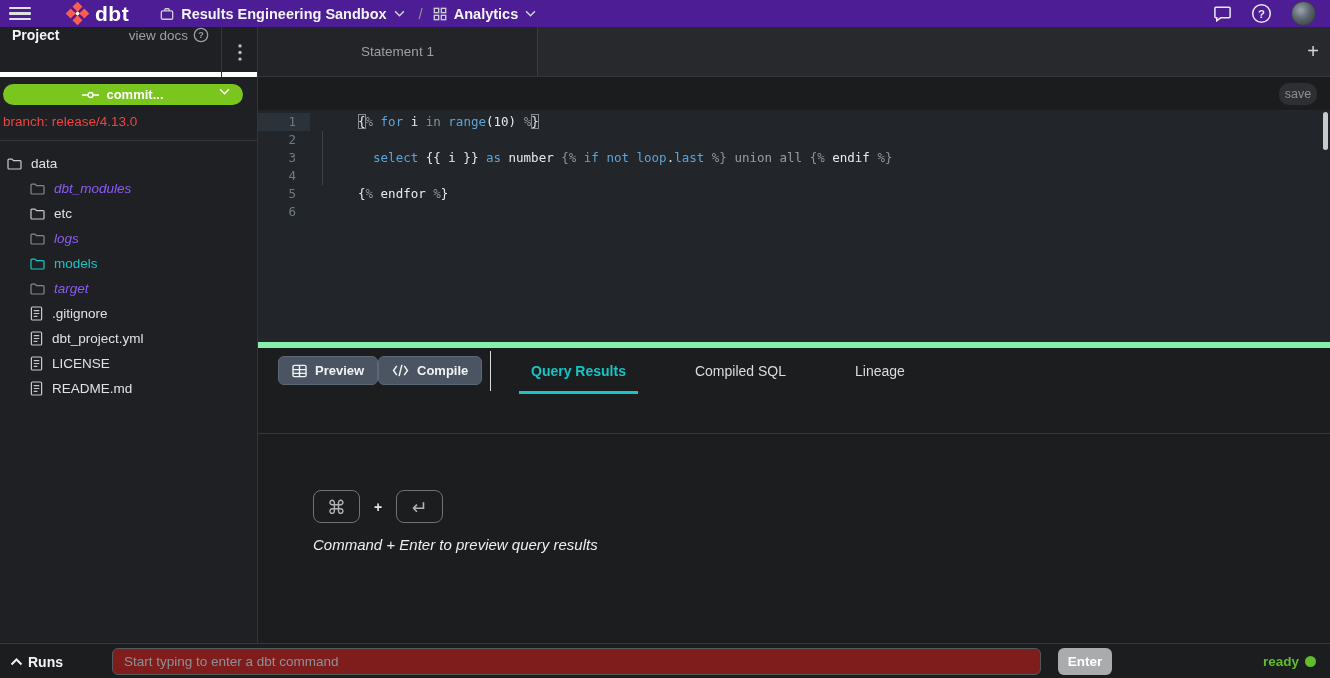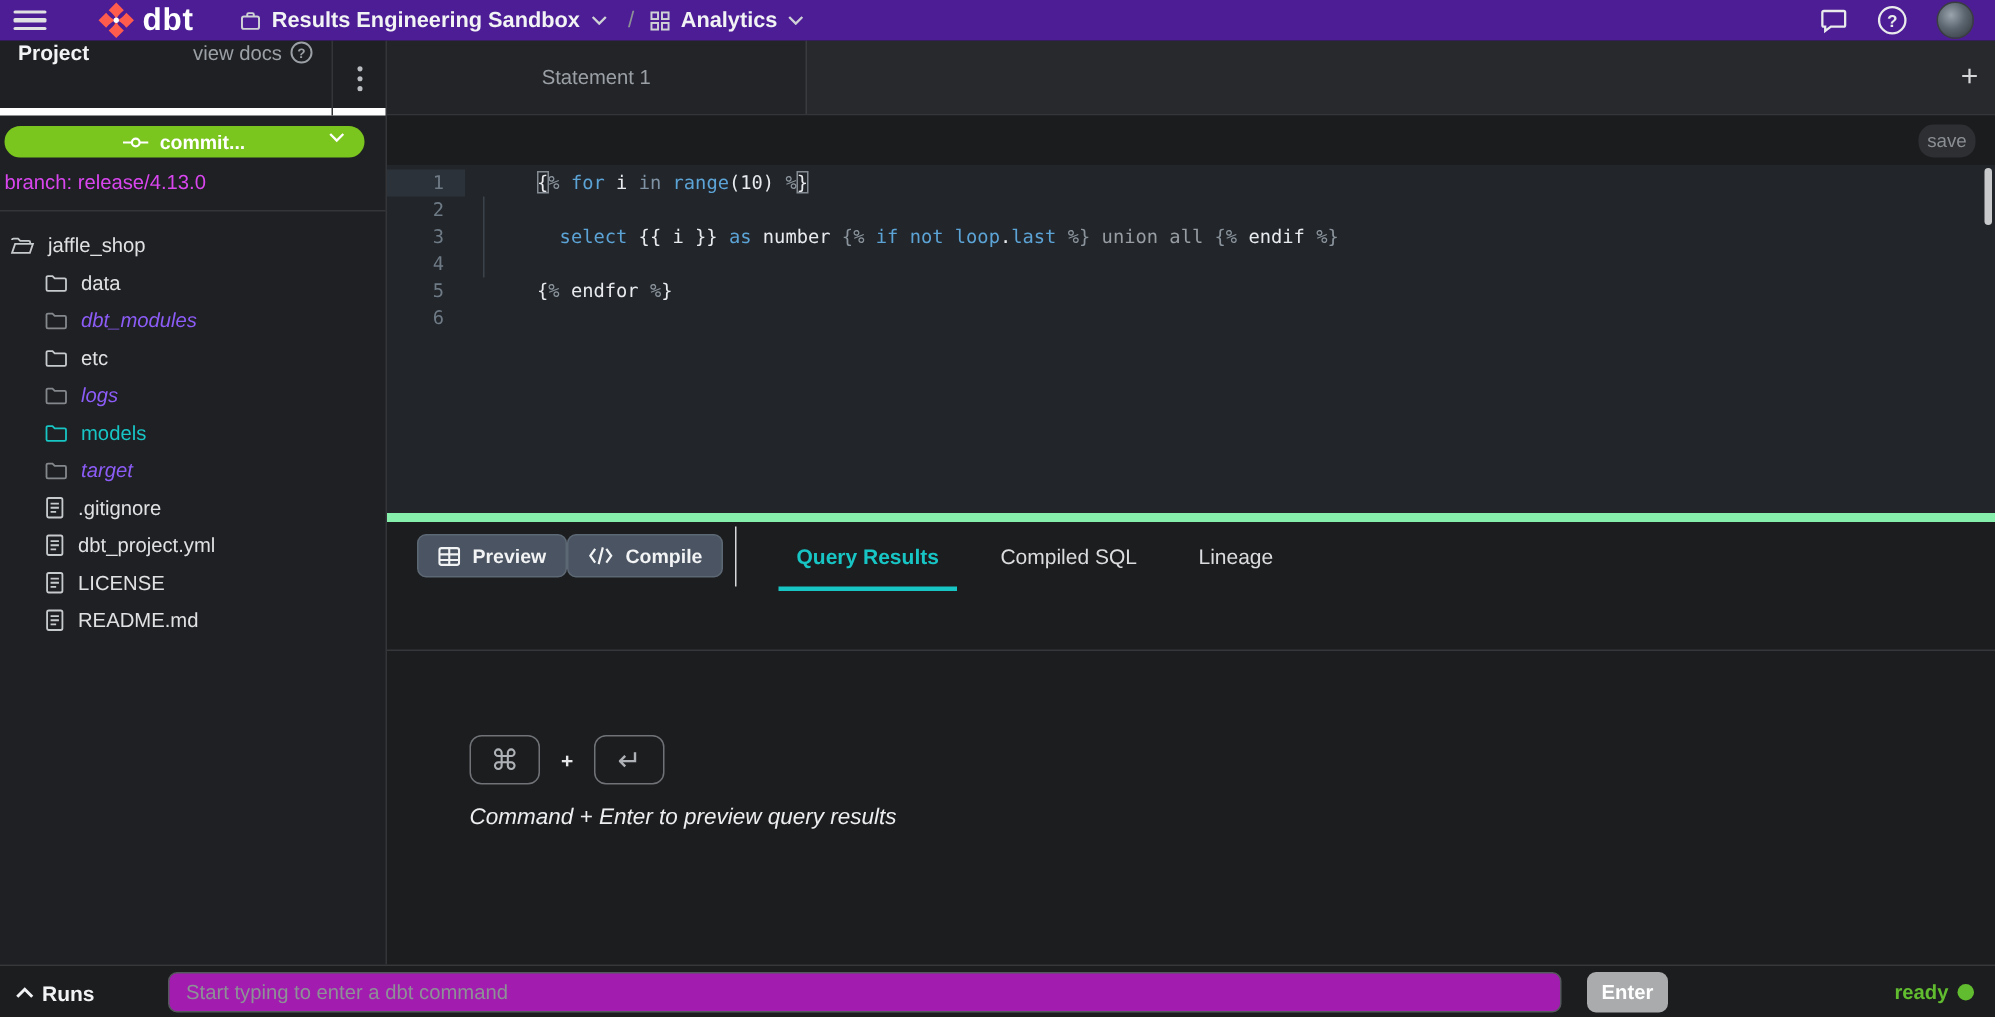--- a/index.html
+++ b/index.html
@@ -31,21 +31,21 @@
   .viewdocs { margin-left:auto; display:flex; align-items:center; gap:5px;
     color:#9aa0a6; font-size:13.5px; cursor:pointer; margin-right:12px;}
   .sb-kebab { width:36px; height:50px; border-left:1px solid #333538;
     display:flex; align-items:center; justify-content:center; color:#b9bdc1;
     font-size:15px; letter-spacing:0; cursor:pointer;}
   .commit-btn { position:absolute; left:3px; top:57px; width:240px; height:21px;
     background:#7bc61e; border:none; border-radius:11px; color:#fff; font-weight:bold;
     font-size:13px; display:flex; align-items:center; justify-content:center; gap:7px; cursor:pointer;
     font-family:"Liberation Sans", sans-serif;}
   .commit-chev { position:absolute; right:13px; top:4px;}
-  .branch-line { position:absolute; left:3px; top:87px; font-size:13.5px; color:#d946ef;}
+  .branch-line { position:absolute; left:3px; top:87px; font-size:13.5px; color:#ef4444;}
   .sb-divider { position:absolute; left:0; top:113px; width:100%; border-top:1px solid #333538;}
   .file-tree { position:absolute; left:0; top:124px; width:100%; }
   .tree-item { height:25px; display:flex; align-items:center; gap:9px; padding-left:30px;
     font-size:13.5px; color:#dfe1e3; cursor:pointer;}
   .tree-item:first-child { padding-left:7px; }
   .tree-icon { display:flex; color:#c7cacd; }
   .tree-item.muted { color:#8b5cf6; font-style:italic; }
   .tree-item.muted .tree-icon { color:#84888d; }
   .tree-item.active { color:#18c5c5; }
   .tree-item.active .tree-icon { color:#18c5c5; }
@@ -81,38 +81,38 @@
   
   .results { position:absolute; left:258px; top:342px; right:0; height:301px;
     background:#1c1d1f; border-top:6px solid #86efac;}
   .res-controls { position:absolute; left:0; top:0; right:0; height:46px; display:flex; align-items:center;}
   .pill-btn { height:29px; background:#4a5462; border:1px solid #5d6875; border-radius:6px;
     color:#f2f3f4; font-size:13px; font-weight:bold; display:flex; align-items:center; gap:8px;
     padding:0 13px; cursor:pointer; font-family:"Liberation Sans", sans-serif;}
   .btn-preview { position:absolute; left:20px; top:8px; }
   .btn-compile { position:absolute; left:120px; top:8px; }
   .res-divider { position:absolute; left:232px; top:3px; width:1px; height:40px; background:#d8d9da;}
-  .res-tabs { position:absolute; left:261px; top:0; height:46px; display:flex;}
+  .res-tabs { position:absolute; left:261px; top:0; height:46px; display:flex;gap:28px;}
   .rtab { height:46px; display:flex; align-items:center; padding:0 12px; margin-right:17px;
     font-size:14px; color:#dadcde; cursor:pointer;}
   .rtab.active { color:#18c5c5; font-weight:bold; border-bottom:3px solid #18c5c5; padding-top:3px;}
   .res-subrow { position:absolute; left:0; top:46px; right:0; height:40px; border-bottom:1px solid #35373a;}
   .hint-keys { position:absolute; left:55px; top:142px; display:flex; align-items:center; gap:14px;}
   .keycap { width:47px; height:33px; border:1.5px solid #6f7276; border-radius:8px;
     display:flex; align-items:center; justify-content:center; color:#aeb2b6; font-size:19px;
     font-family:"DejaVu Sans", sans-serif;}
   .key-plus { color:#e6e7e9; font-size:14px; font-weight:bold;}
   .hint-text { position:absolute; left:55px; top:188px; font-style:italic; font-size:15px; color:#eceef0;}
 
   
   .bottombar { position:absolute; left:0; top:643px; width:1330px; height:35px;
     background:#1c1d1f; border-top:1px solid #36383b;}
   .runs { position:absolute; left:10px; top:0; height:35px; display:flex; align-items:center;
     gap:5px; color:#f2f3f4; font-size:14px; font-weight:bold; cursor:pointer;}
-  .cmd-input { position:absolute; left:112px; top:4px; width:929px; height:27px; background:#a21caf;
+  .cmd-input { position:absolute; left:112px; top:4px; width:929px; height:27px; background:#7f1d1d;
     border:1px solid #55585c; border-radius:6px; color:#e6e8ea; font-size:13.5px; padding:0 11px;
     font-family:"Liberation Sans", sans-serif;}
   .cmd-input::placeholder { color:#8d9196; }
   .enter-btn { position:absolute; left:1058px; top:4px; width:54px; height:27px; background:#a9abad;
     border:none; border-radius:6px; color:#ffffff; font-size:13.5px; font-weight:bold; cursor:pointer;
     font-family:"Liberation Sans", sans-serif;}
   .ready { position:absolute; right:14px; top:0; height:35px; display:flex; align-items:center;
     gap:6px; color:#61bd2f; font-size:13.5px; font-weight:bold;}
   .ready-dot { width:11px; height:11px; border-radius:50%; background:#61bd2f;}
 </style>
@@ -193,29 +193,20 @@
           <path d="M0 5h7M13 5h7"></path>
       </svg>
       <span>commit...</span>
       <svg class="commit-chev" width="11" height="7" viewBox="0 0 12 8" fill="none" stroke="#fff" stroke-width="1.8">
           <path d="M1 1.5 6 6.5 11 1.5"></path>
         </svg>
     </button>
     <div class="branch-line">branch: release/4.13.0</div>
     <div class="sb-divider"></div>
     <div class="file-tree">
-        <div class="tree-item default">
-          <span class="tree-icon">
-            <svg width="16" height="13" viewBox="0 0 17 14" fill="none" stroke="currentColor" stroke-width="1.3">
-              <path d="M1 3.2a1 1 0 0 1 1-1h3.3l1.6 1.7H13a1 1 0 0 1 1 1V6"></path>
-              <path d="M1 12.5 3.2 6H16l-2.2 6.5z"></path>
-            </svg>
-          </span>
-          <span class="tree-label">jaffle_shop</span>
-        </div>
         <div class="tree-item default">
           <span class="tree-icon">
             <svg width="15" height="13" viewBox="0 0 16 14" fill="none" stroke="currentColor" stroke-width="1.3">
               <path d="M1 3.2a1 1 0 0 1 1-1h3.3l1.6 1.7H14a1 1 0 0 1 1 1v7a1 1 0 0 1-1 1H2a1 1 0 0 1-1-1z"></path>
             </svg>
           </span>
           <span class="tree-label">data</span>
         </div>
         <div class="tree-item muted">
           <span class="tree-icon">

